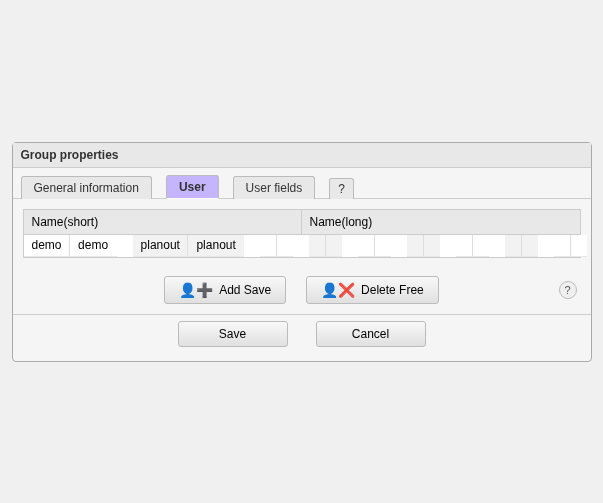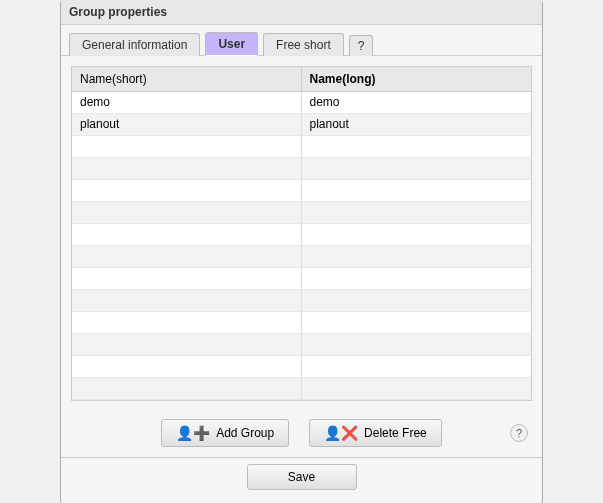--- a/index.html
+++ b/index.html
@@ -7,41 +7,41 @@
       font-family: Arial, sans-serif;
       font-size: 12px;
       background: #f0f0f0;
       display: flex;
       justify-content: center;
       align-items: center;
       width: 603px;
       height: 503px;
     }
     .dialog {
-      width: 483px;
+      width: 580px;
       background: #f5f5f5;
       border: 1px solid #aaa;
       border-radius: 4px;
       padding-bottom: 10px;
     }
     .dialog-title {
       background: #e8e8e8;
       border-bottom: 1px solid #ccc;
       padding: 5px 8px;
       font-weight: bold;
       font-size: 12px;
       color: #333;
     }
     .tabs {
       display: flex;
       align-items: flex-end;
       padding: 6px 8px 0 8px;
       border-bottom: 1px solid #ccc;
       background: #f5f5f5;
-      gap: 5px;
+      gap: 14px;
     }
     .tab {
       padding: 4px 12px;
       border: 1px solid #bbb;
       border-bottom: none;
       border-radius: 3px 3px 0 0;
       background: #e8e8e8;
       cursor: pointer;
       font-size: 12px;
       color: #333;
@@ -72,25 +72,26 @@
     }
     .col-short {
       width: 50%;
       padding: 5px 8px;
       border-right: 1px solid #ccc;
       font-weight: normal;
     }
     .col-long {
       width: 50%;
       padding: 5px 8px;
-      font-weight: bold;
+      font-weight: normal;
     }
     .table-body {
       display: flex;
-      flex-direction: column;
+      flex-direction: row;
+      gap: 16px;
     }
     .table-row {
       display: flex;
       border-bottom: 1px solid #e8e8e8;
       min-height: 22px;
     }
     .table-row:nth-child(even) {
       background: #f2f2f2;
     }
     .table-row:nth-child(odd) {
@@ -156,21 +157,21 @@
   </style>
 </head>
 <body>
 
 <div class="dialog">
   <div class="dialog-title">Group properties</div>
 
   <div class="tabs">
     <div class="tab">General information</div>
     <div class="tab active">User</div>
-    <div class="tab">Free short</div>
+    <div class="tab">User fields</div>
     <div class="tab tab-help">?</div>
   </div>
 
   <div class="content-area">
     <div class="table-container">
       <div class="table-header">
         <div class="col-short">Name(short)</div>
         <div class="col-long">Name(long)</div>
       </div>
       <div class="table-body">
@@ -230,27 +231,30 @@
           <div class="cell-short"></div>
           <div class="cell-long"></div>
         </div>
       </div>
     </div>
   </div>
 
   <div class="buttons-row">
     <button class="btn">
       <span class="user-icon">👤➕</span>
-      <span>Add Group</span>
+      <span>Add Save</span>
     </button>
     <button class="btn">
       <span class="user-icon">👤❌</span>
       <span>Delete Free</span>
     </button>
     <div class="help-icon-right">?</div>
   </div>
 
   <div class="bottom-buttons">
     <button class="btn">
       <span>Save</span>
     </button>
+    <button class="btn">
+      <span>Cancel</span>
+    </button>
   </div>
 </div>
 
 </body></html>

